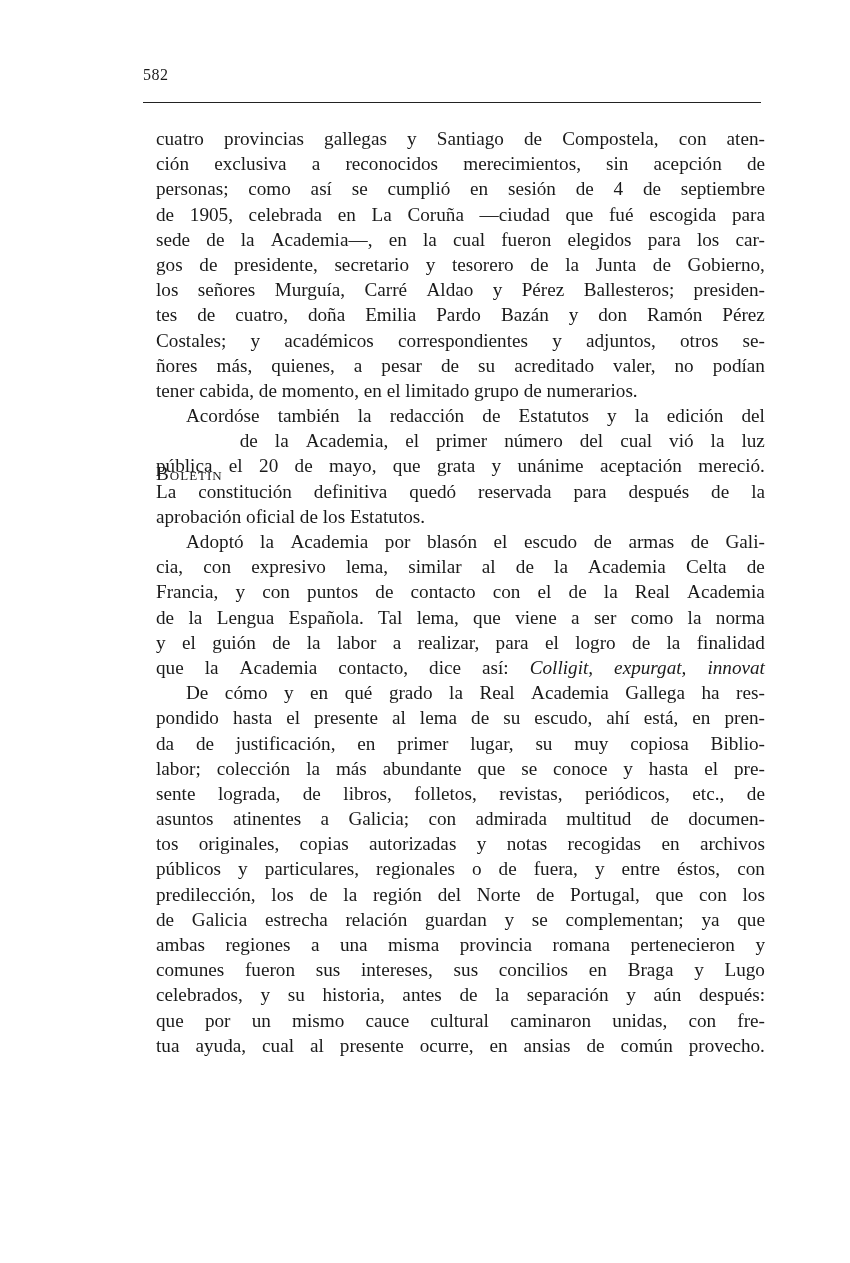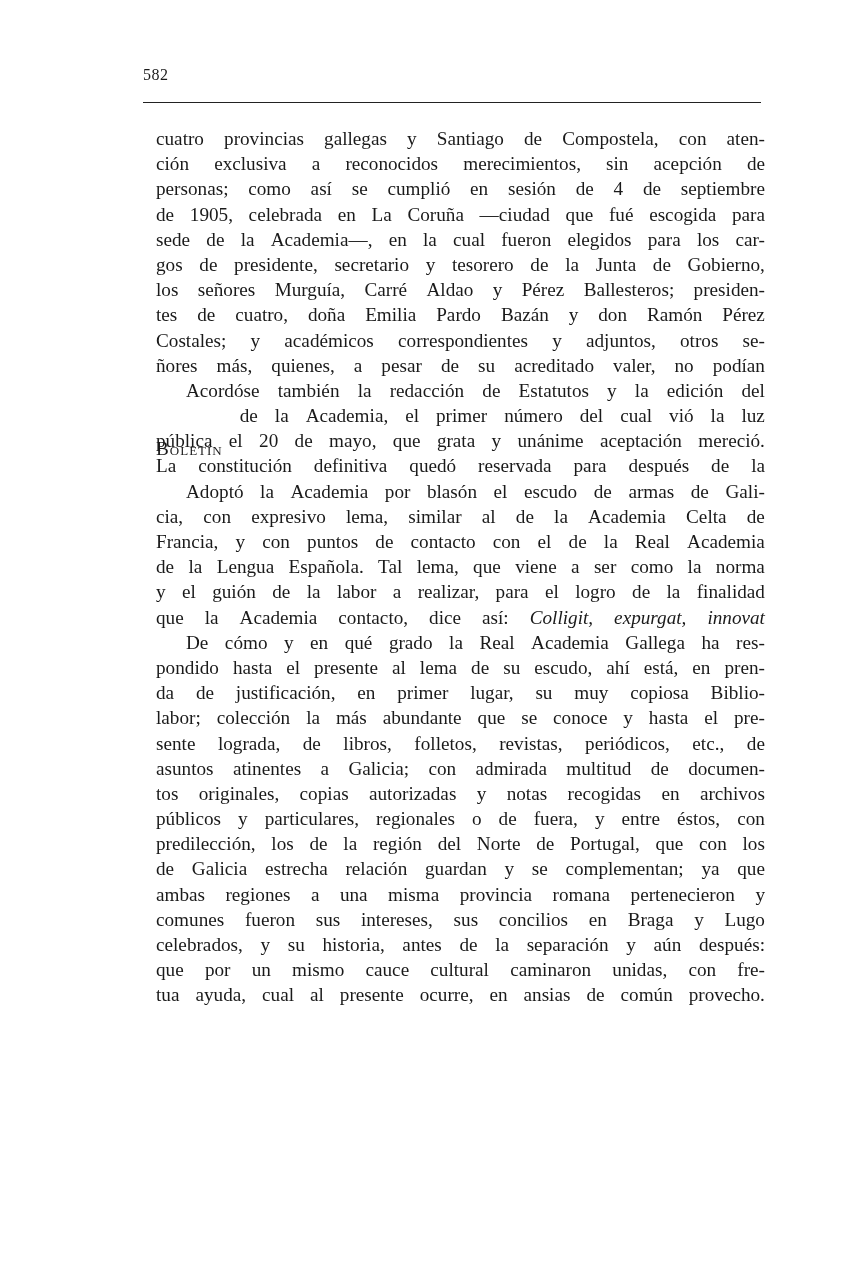--- a/index.html
+++ b/index.html
@@ -161,20 +161,21 @@
       <span class="w">quienes,</span>
       <span class="w">a</span>
       <span class="w">pesar</span>
       <span class="w">de</span>
       <span class="w">su</span>
       <span class="w">acreditado</span>
       <span class="w">valer,</span>
       <span class="w">no</span>
       <span class="w">podían</span>
     </div>
+    <div class="line last"><span class="seg">tener cabida, de momento, en el limitado grupo de numerarios.</span></div>
     <div class="line indent full">
       <span class="w">Acordóse</span>
       <span class="w">también</span>
       <span class="w">la</span>
       <span class="w">redacción</span>
       <span class="w">de</span>
       <span class="w">Estatutos</span>
       <span class="w">y</span>
       <span class="w">la</span>
       <span class="w">edición</span>
@@ -211,20 +212,21 @@
       <span class="w">La</span>
       <span class="w">constitución</span>
       <span class="w">definitiva</span>
       <span class="w">quedó</span>
       <span class="w">reservada</span>
       <span class="w">para</span>
       <span class="w">después</span>
       <span class="w">de</span>
       <span class="w">la</span>
     </div>
+    <div class="line last"><span class="seg">aprobación oficial de los Estatutos.</span></div>
     <div class="line indent full">
       <span class="w">Adoptó</span>
       <span class="w">la</span>
       <span class="w">Academia</span>
       <span class="w">por</span>
       <span class="w">blasón</span>
       <span class="w">el</span>
       <span class="w">escudo</span>
       <span class="w">de</span>
       <span class="w">armas</span>

